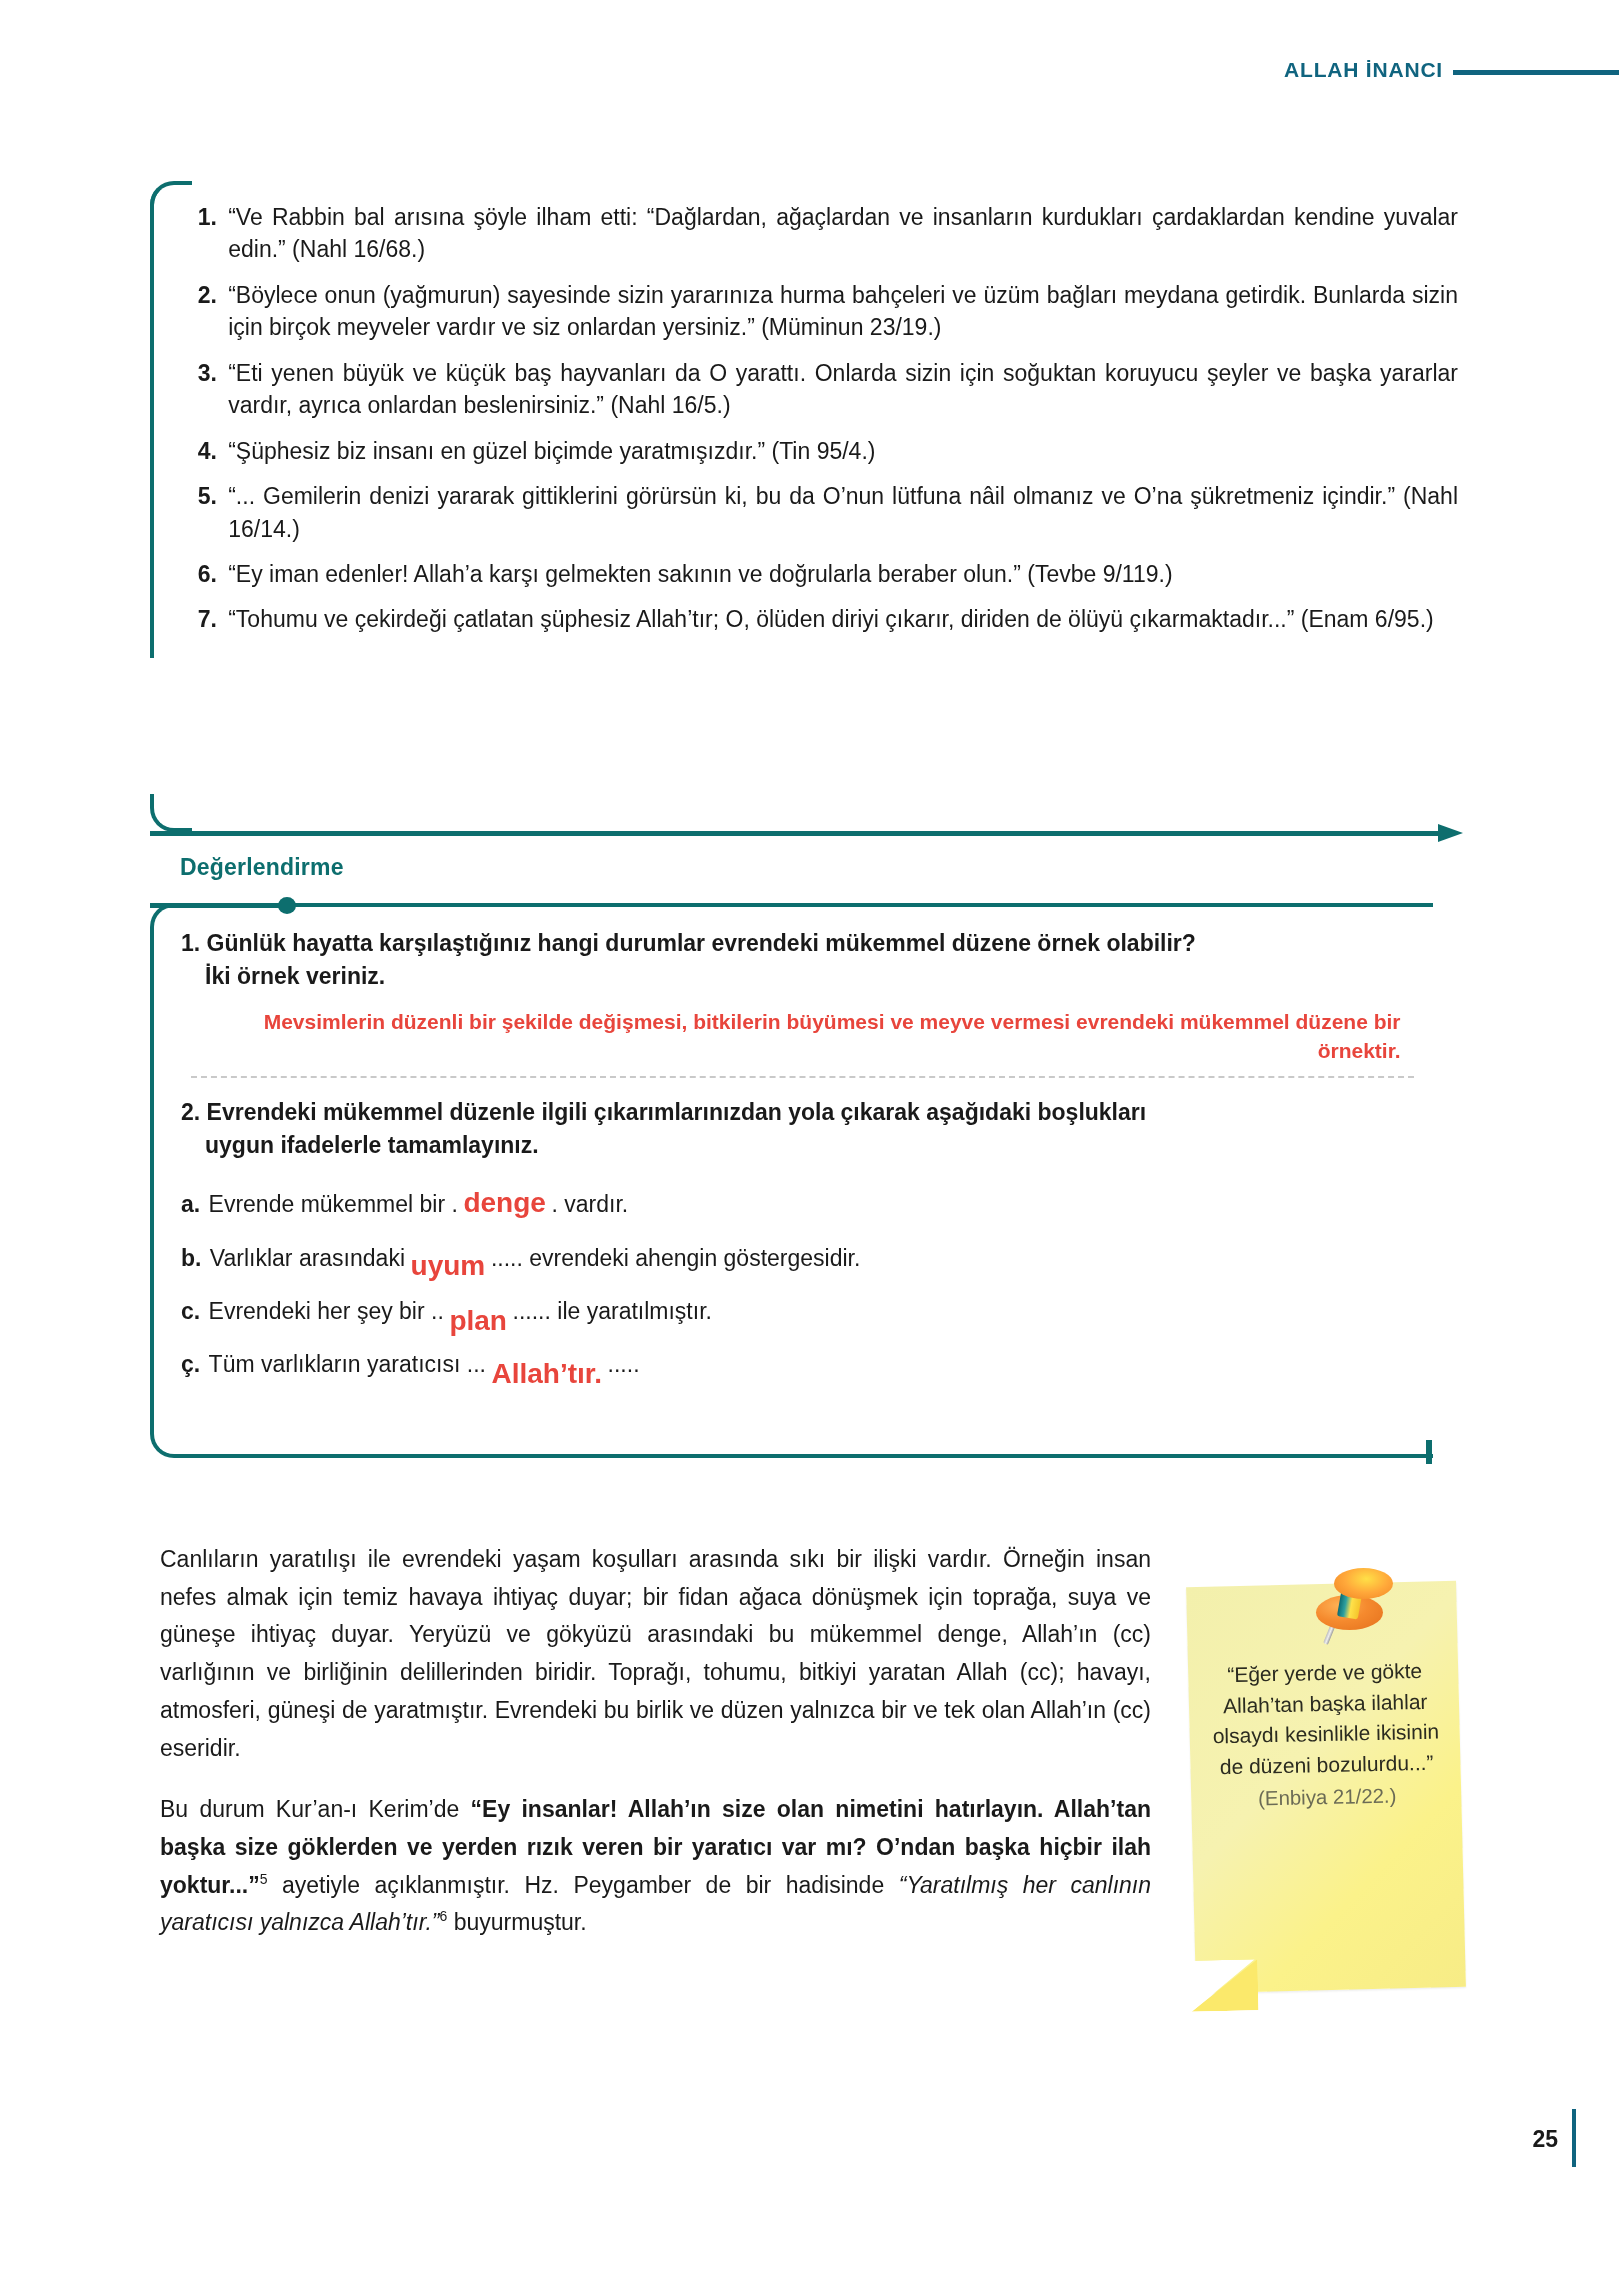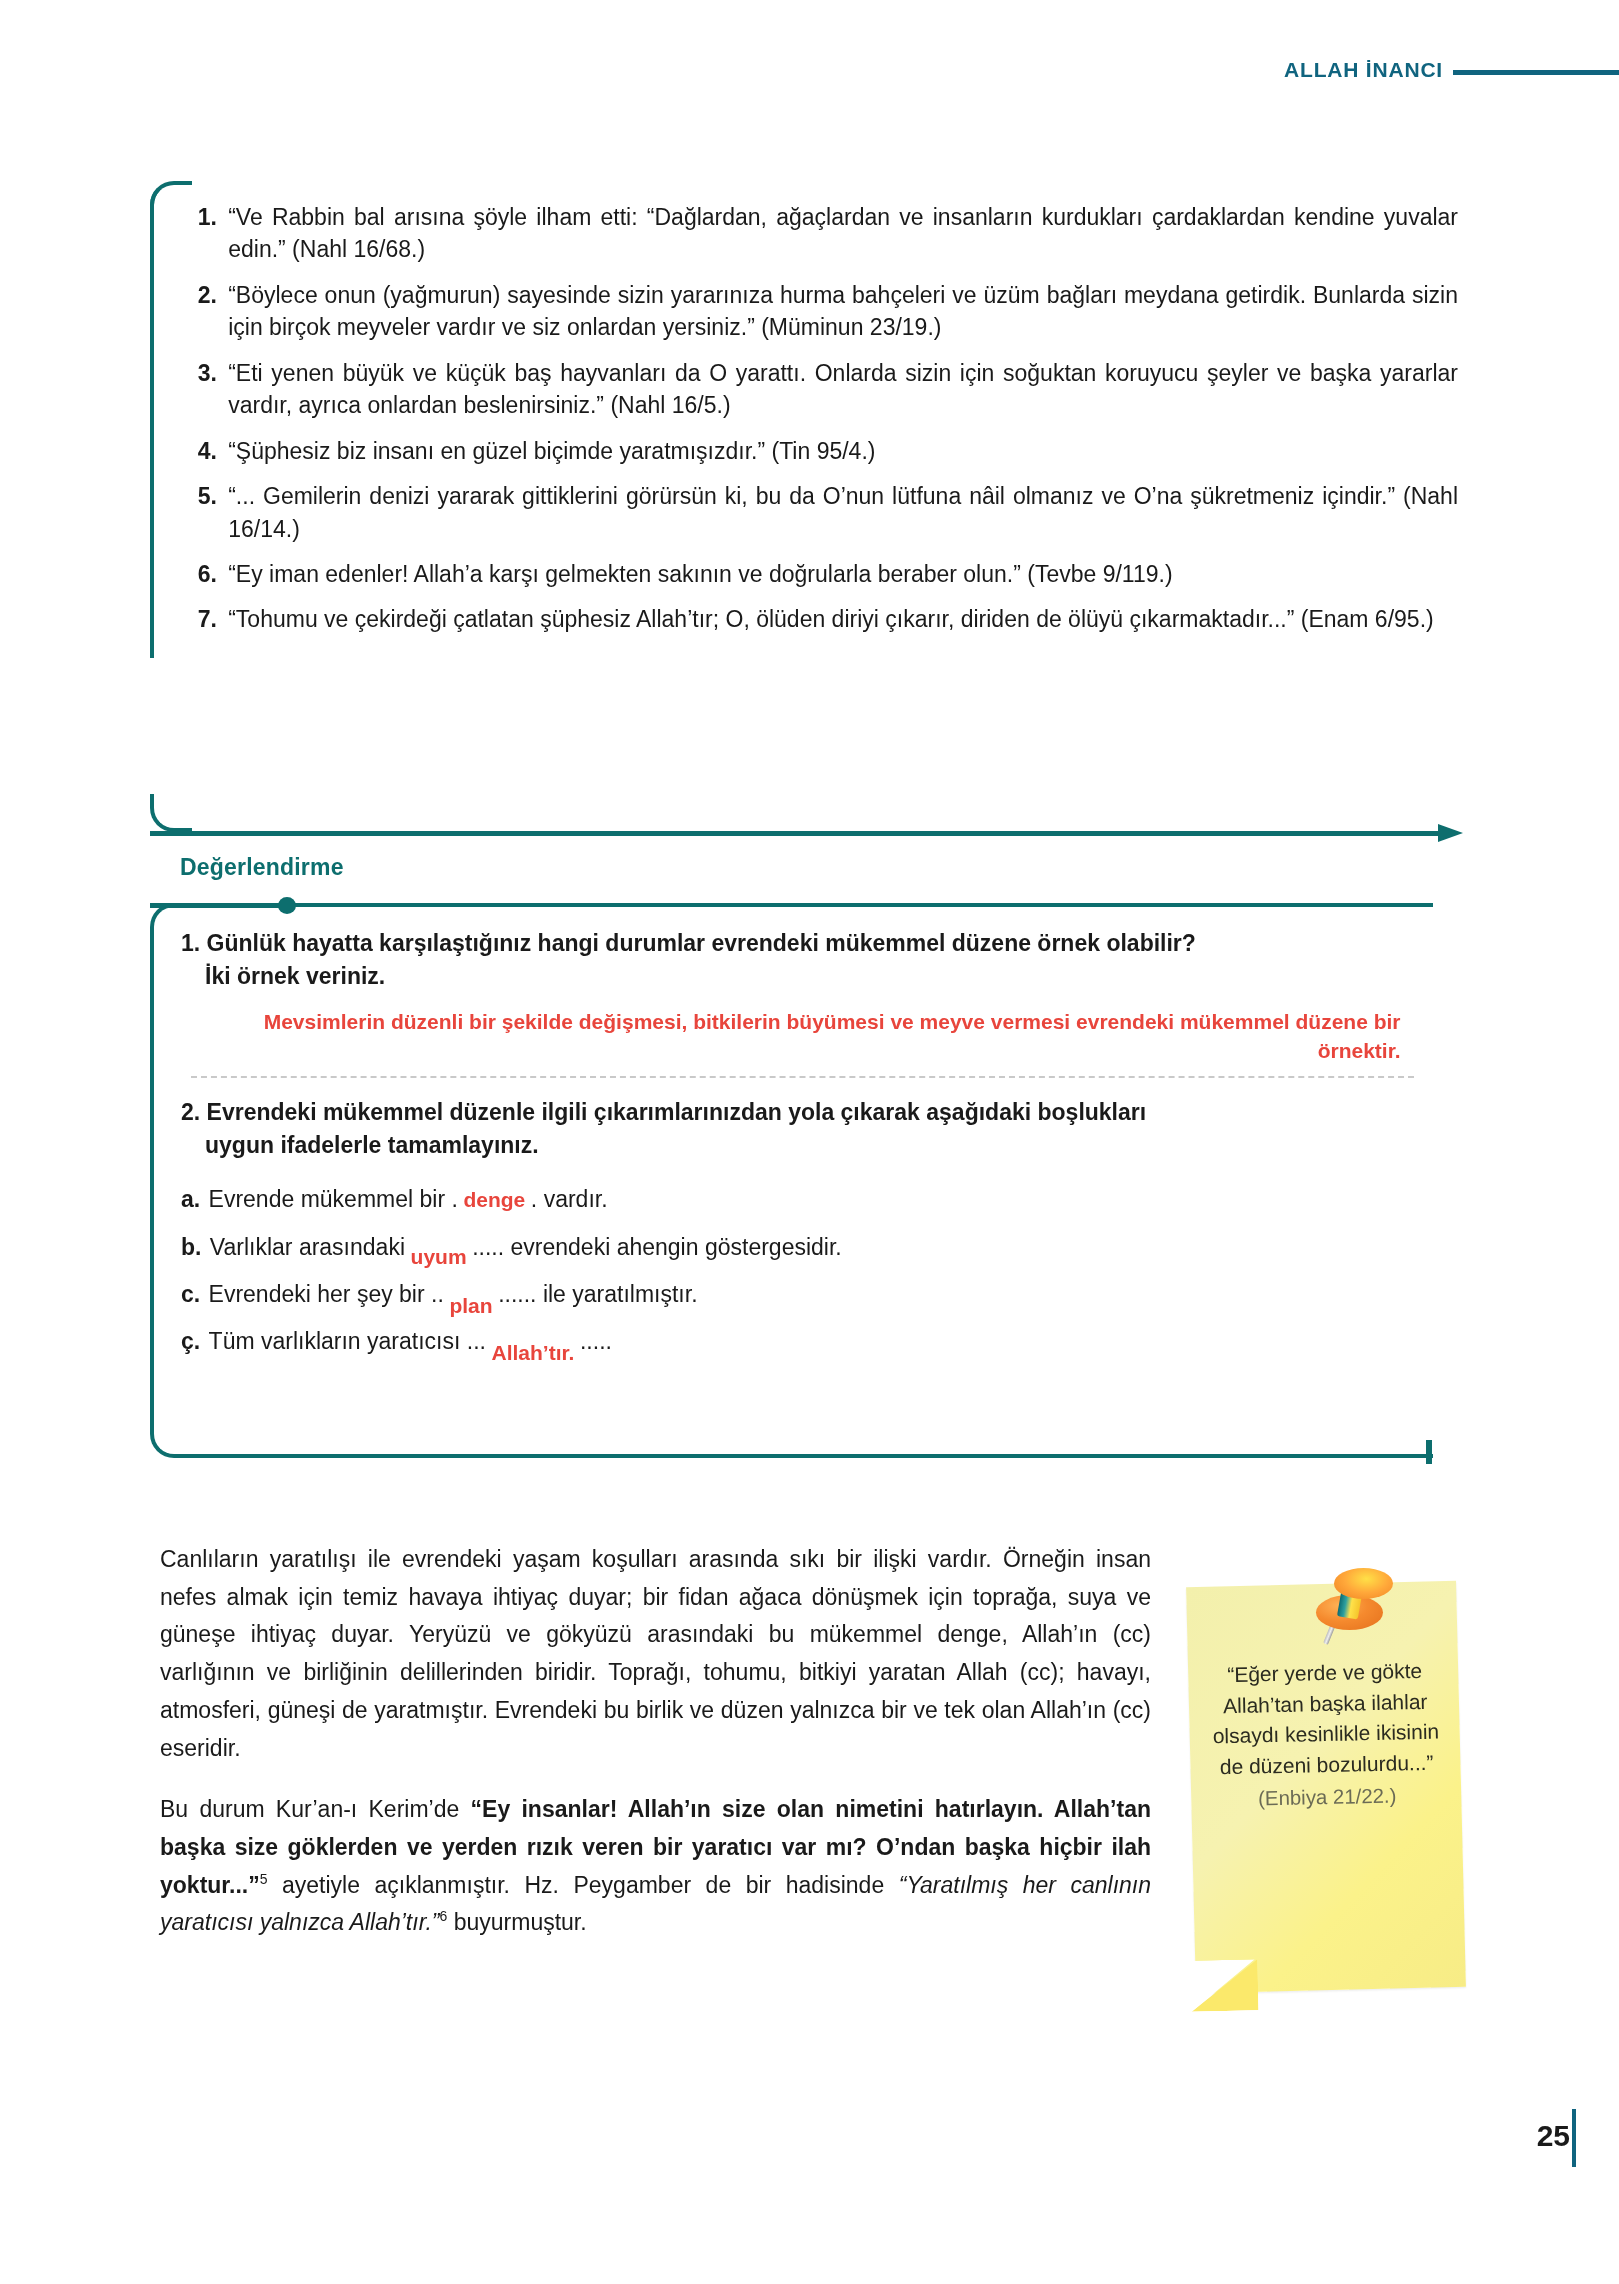--- a/index.html
+++ b/index.html
@@ -228,21 +228,21 @@
     margin-bottom: 19.7px;
     color: #1a1a1a;
   }
   .blank-letter {
     font-weight: bold;
     margin-right: 8.4px;
   }
   .blank-fill {
     color: #e8453c;
     font-weight: bold;
-    font-size: 21px;
+    font-size: 28px;
     margin: 0 5.6px;
     position: relative;
     white-space: nowrap;
   }
   .blank-fill.drop { top: 9px; }
   .blank-fill.drop2 { top: 11.2px; }
 
   
   .body-col {
     position: absolute;
@@ -360,23 +360,23 @@
     top: 0px;
     width: 59px;
     height: 31px;
     border-radius: 50%;
     background: radial-gradient(ellipse at 55% 35%, #ffe047 0%, #ffa83a 48%, #ef7f22 100%);
   }
 
   
   .page-num {
     position: absolute;
-    right: 50px;
+    right: 62px;
     bottom: 131px;
-    font-size: 30px;
+    font-size: 23px;
     font-weight: bold;
     color: #1a1a1a;
   }
   .page-rule {
     position: absolute;
     right: 44px;
     bottom: 117px;
     width: 4.2px;
     height: 58px;
     background: #10647f;

